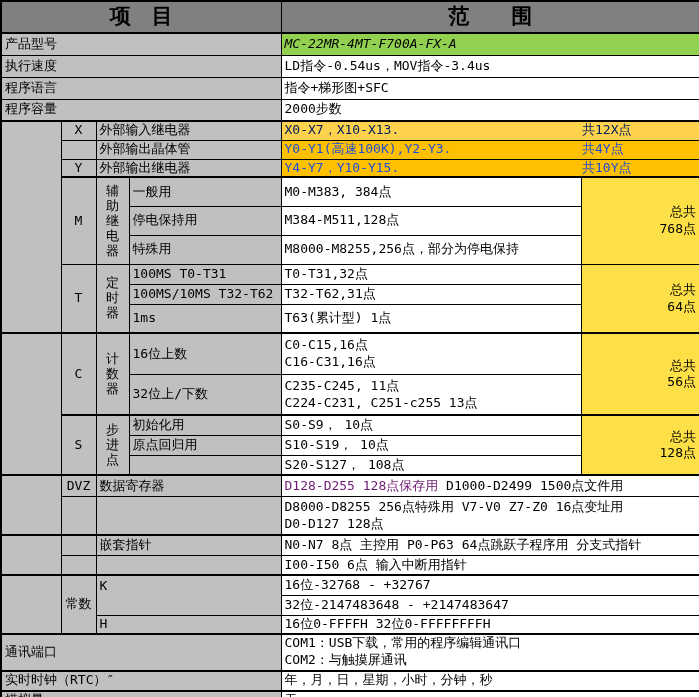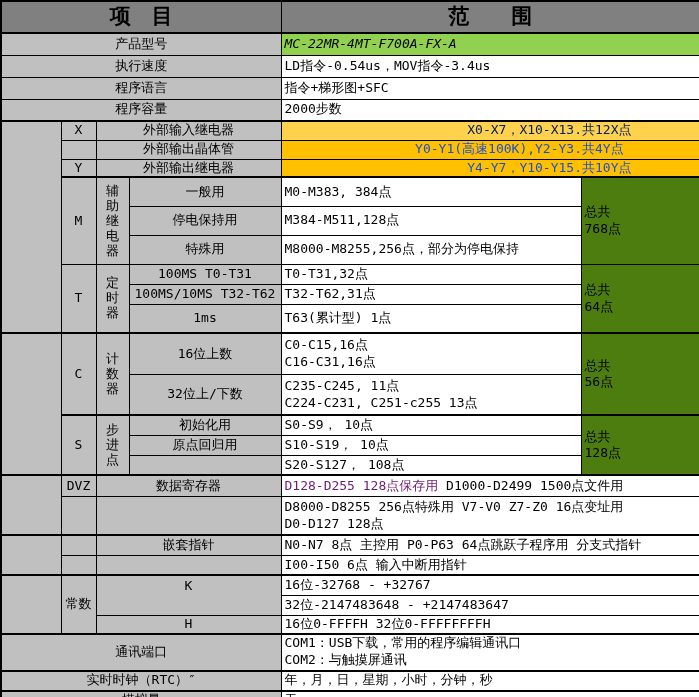--- a/index.html
+++ b/index.html
@@ -11,32 +11,32 @@
   }
   table.tbl{border:2px solid #000;}
   .tbl td{
     border:1px solid #000;padding:0 3px;overflow:hidden;
     vertical-align:middle;line-height:1.3;
   }
   tr.head td{
     background:#808080;font-size:21px;font-weight:bold;text-align:center;
     border-bottom:2px solid #000;padding:0;
   }
-  td.lbl{background:#C0C0C0;text-align:center;}
+  td.lbl{background:#C0C0C0;text-align:left;}
   td.ltr{background:#C0C0C0;text-align:center;}
   td.vg{background:#C0C0C0;text-align:center;white-space:pre-line;line-height:1.15;padding:0 1px;}
   td.val{background:#fff;text-align:left;}
   td.pre{white-space:pre-line;}
-  td.tot{background:#4d7c0f;text-align:left;white-space:pre-line;}
+  td.tot{background:#fde047;text-align:right;white-space:pre-line;}
   td.grn{background:#92D050;font-style:italic;}
   td.yel1{background:#FFD24D;color:#002060;}
   td.yel2{background:#FFC000;color:#1d4ed8;}
   td.vtop{vertical-align:top;padding-top:2px;}
   .split{display:flex;align-items:center;}
-  .split .rng{flex:1 1 auto;text-align:right;}
+  .split .rng{flex:1 1 auto;}
   .split .cnt{flex:0 0 114px;text-align:left;}
   .redtx{color:#701a75;}
   tr.sec td{border-top-width:2px;}
 </style>
 </head>
 <body>
 
 <div class="sheet">
 <table class="tbl">
   <colgroup>

